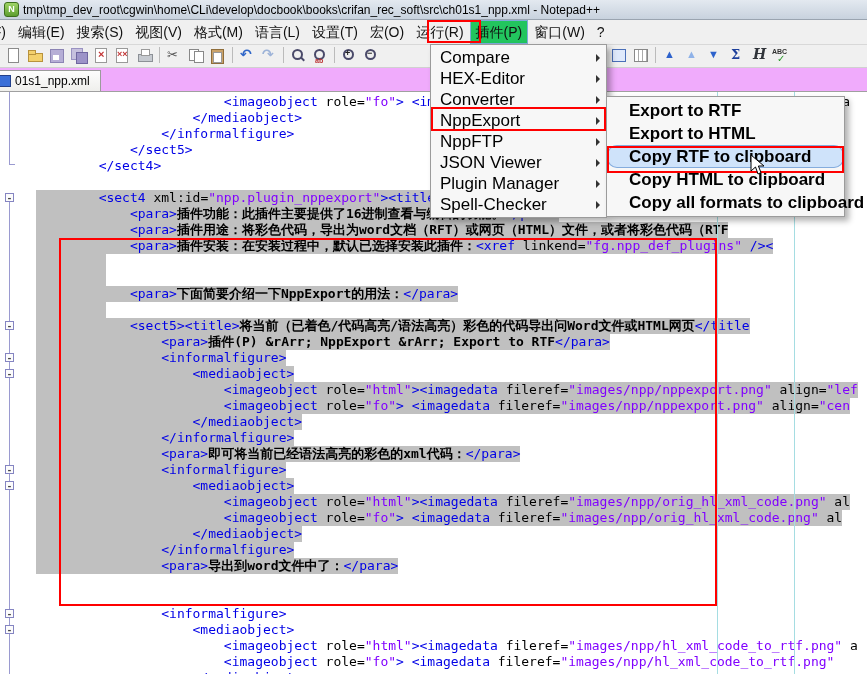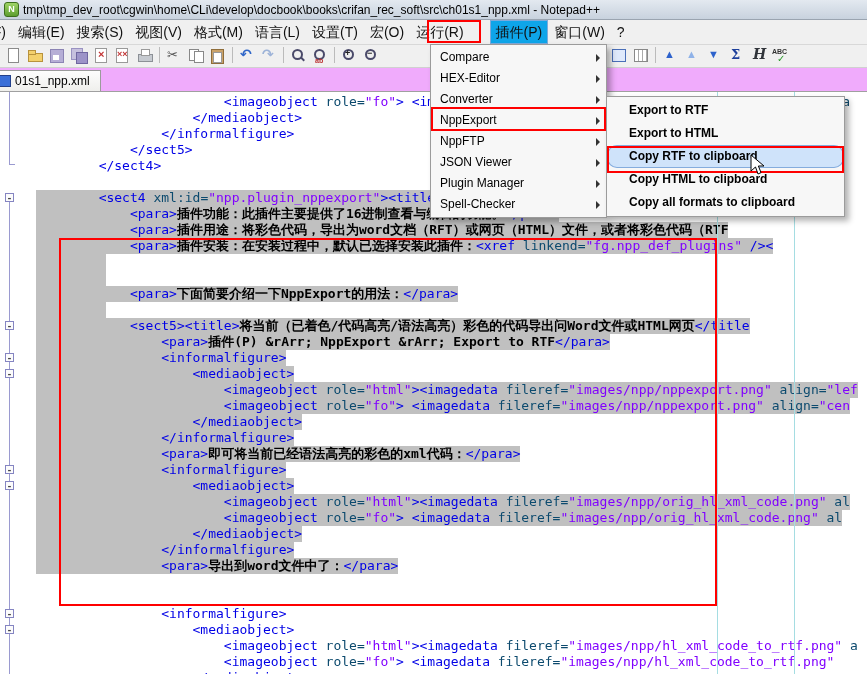--- a/index.html
+++ b/index.html
@@ -10,21 +10,21 @@
   .titlebar{height:20px;background:linear-gradient(#e3e9f0,#c8d2de);border-bottom:1px solid #9aa4b0;
             display:flex;align-items:center;padding:0 4px;box-sizing:border-box;}
   .appicon{width:13px;height:13px;background:linear-gradient(#9fd468,#5d9e2f);border:1px solid #3c6e1d;
            border-radius:3px;color:#fff;font:bold 9px/13px "Liberation Sans",sans-serif;text-align:center;margin-right:4px;}
   .title-text{font-size:12px;color:#000;white-space:nowrap;}
 
   
   .menubar{height:24px;background:#f0f0f0;border-bottom:1px solid #d8d8d8;overflow:hidden;}
   .mb-wrap{display:flex;margin-left:-46px;height:24px;}
   .mb-item{padding:0 6px;line-height:24px;font-size:14px;white-space:nowrap;color:#111;}
-  .mb-active{background:#0ea5e9;box-shadow:inset 0 0 0 1px #7eaada;margin-left:20px;}
+  .mb-active{background:#22c55e;box-shadow:inset 0 0 0 1px #7eaada;}
 
   
   .toolbar{height:22px;background:#f0f0f0;border-bottom:1px solid #d0d0d0;position:relative;}
   .tb-left{position:absolute;left:2px;top:1px;display:flex;align-items:center;}
   .tb-right{position:absolute;left:608px;top:1px;display:flex;align-items:center;}
   .tbsep{width:1px;height:16px;background:#bbb;margin:0 3px;display:inline-block;}
   .tbi{width:20px;height:18px;position:relative;display:inline-block;margin:0 1px;}
   .tbi::before,.tbi::after{position:absolute;}
   .tbi-new-file::before{content:"";left:5px;top:2px;width:9px;height:13px;background:#fff;border:1px solid #8a8a8a;}
   .tbi-open-folder::before{content:"";left:3px;top:7px;width:13px;height:7px;background:#f3d06c;border:1px solid #b8923c;}
@@ -69,32 +69,32 @@
        border:1px solid #9b9b9b;border-bottom:none;padding:0 10px 0 4px;margin-left:-6px;font-size:12px;box-sizing:border-box;}
   .tab-disk{width:10px;height:10px;background:#3a6fd8;border:1px solid #23408a;margin-right:4px;display:inline-block;}
 
   
   .editor{position:relative;height:584px;background:#fff;overflow:hidden;padding-top:2px;box-sizing:content-box;}
   .ln{height:16px;position:relative;padding-left:36px;white-space:pre;
       font:13px/16px "DejaVu Sans Mono","Liberation Mono",monospace;}
   .lnc{display:inline-block;height:16px;line-height:16px;white-space:pre;}
   .sel{background:#c0c0c0;}
   .c-g{color:#0000e6;}
-  .c-a{color:#0c4a6e;}
+  .c-a{color:#000000;}
   .c-v{color:#8000ff;}
   .c-t{color:#000;font-weight:bold;}
   .fb{position:absolute;left:5px;top:3px;width:9px;height:9px;border:1px solid #8585c2;background:#fcfcfc;
       color:#444;font:bold 9px/8px "DejaVu Sans Mono",monospace;text-align:center;box-sizing:border-box;}
   .fold-line{position:absolute;width:1px;background:#9a9ad0;left:9px;}
   .fold-corner{position:absolute;height:1px;background:#9a9ad0;left:9px;width:6px;}
   .vguide{position:absolute;top:0;height:584px;width:1px;background:#a5dde2;z-index:3;}
 
   
   .menu{position:absolute;background:#f7f7f7;border:1px solid #9b9b9b;box-shadow:4px 4px 6px rgba(0,0,0,.3);
-        padding:2px 0;z-index:40;font-size:12px;box-sizing:border-box;}
+        padding:2px 0;z-index:40;font-size:17px;box-sizing:border-box;}
   .menu-item{height:21px;line-height:21px;padding:0 18px 0 9px;position:relative;color:#000;white-space:nowrap;box-sizing:border-box;}
   .menu-item.arrow::after{content:"";position:absolute;right:6px;top:7px;width:0;height:0;
         border-left:4px solid #333;border-top:4px solid transparent;border-bottom:4px solid transparent;}
   .menu-item.sub{height:23px;line-height:23px;padding-left:22px;}
   .menu-item.hover{background:#cfe3fa;box-shadow:inset 0 0 0 1px #84acdd;border-radius:10px;}
 
   
   .rbox{position:absolute;border:2px solid #ff0000;z-index:50;pointer-events:none;box-sizing:border-box;}
   .rbox-editor{z-index:20;}
   .cursor{position:absolute;z-index:60;pointer-events:none;}

